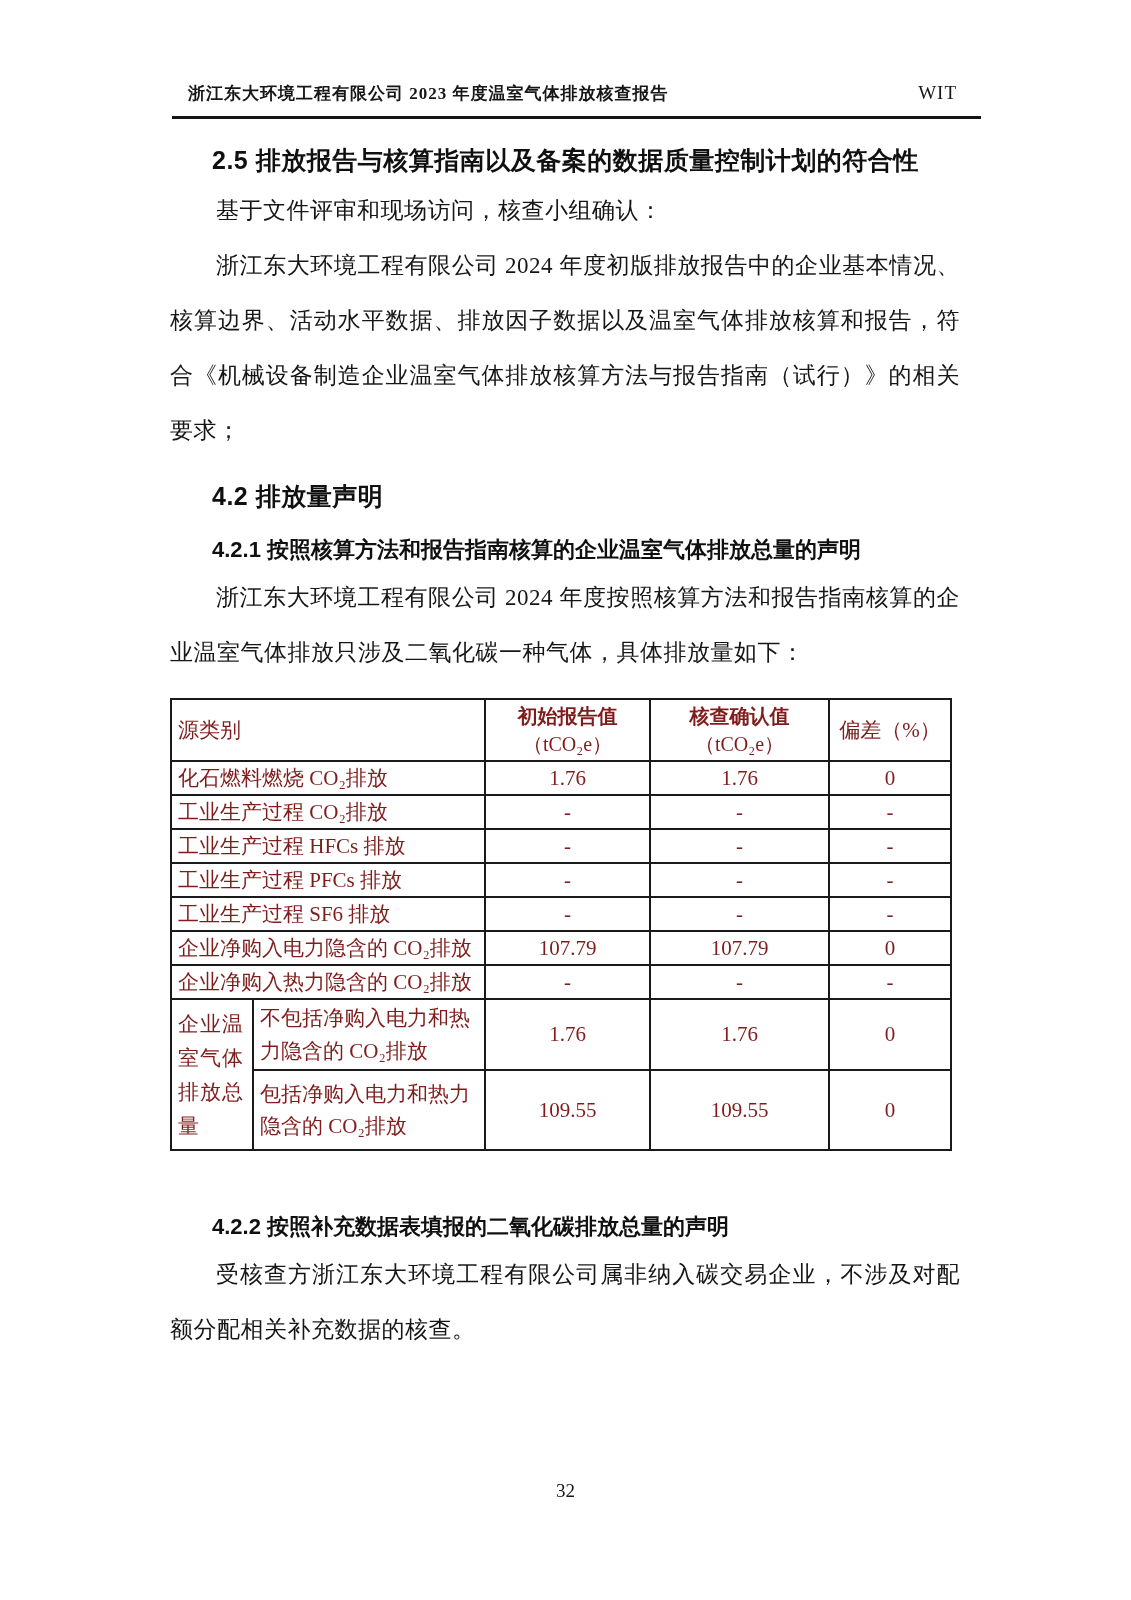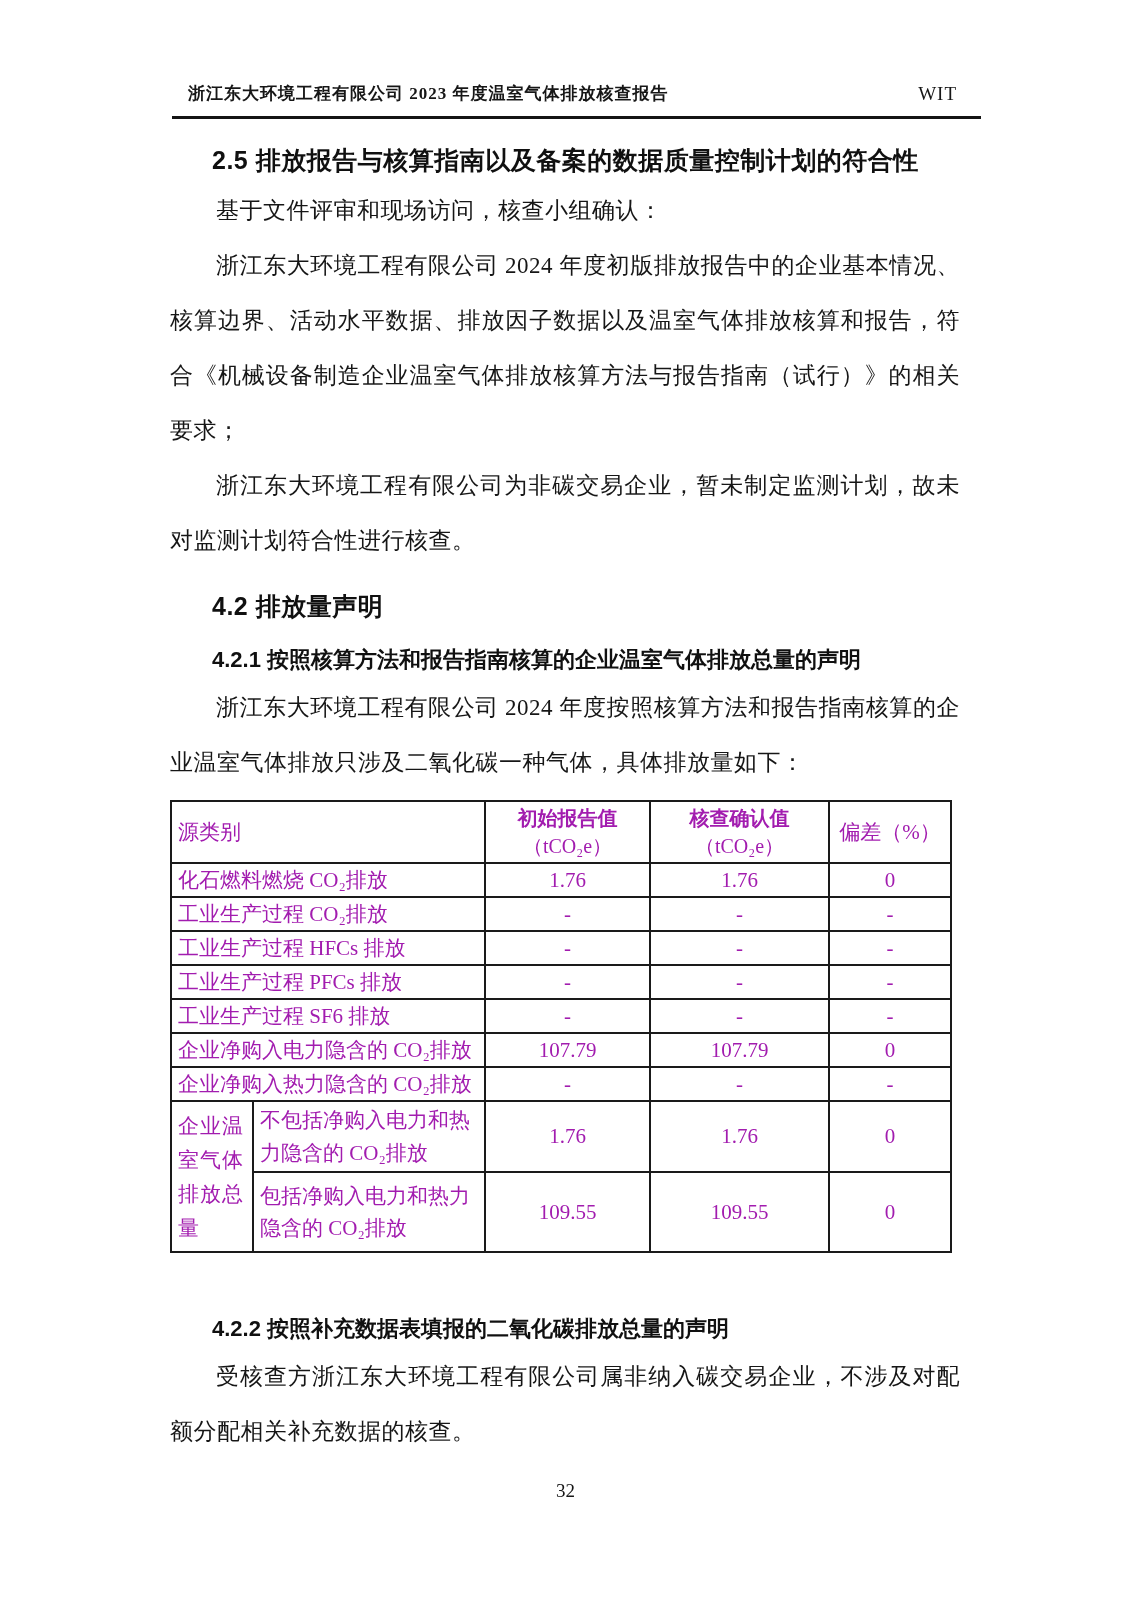--- a/index.html
+++ b/index.html
@@ -10,21 +10,21 @@
     height: 1600px;
     background: #ffffff;
     color: #161616;
     font-family: "Liberation Serif", "DejaVu Serif", serif;
     overflow: hidden;
   }
   
   .header-row {
     position: absolute;
     left: 172px; top: 82px; width: 809px;
-    display: flex; justify-content: space-between; align-items: flex-end;
+    display: flex; justify-content: space-between; align-items: flex-start;
   }
   .header-title {
     font-size: 17px; font-weight: 600; letter-spacing: 1px;
     padding-left: 16px;
   }
   .header-logo {
     font-size: 19px; font-weight: 400; letter-spacing: 1px;
     padding-right: 24px;
   }
   .header-rule {
@@ -52,22 +52,22 @@
   }
   .para {
     font-size: 23px; line-height: 55px;
     text-align: justify; text-indent: 2em;
     margin-top: 8px; letter-spacing: 0.5px;
   }
   .para.tight { margin-top: 0; }
   
   .emis-table {
     border-collapse: collapse; table-layout: fixed;
-    width: 780px; margin-top: 10px;
-    font-size: 21px; color: #a21caf; padding-left: 8px;
+    width: 780px; margin-top: 18px;
+    font-size: 21px; color: #7f1d1d; padding-left: 8px;
   }
   .emis-table td { border: 2px solid #1a1a1a; vertical-align: middle; padding: 2px 6px; }
   .c-label { text-align: left; padding-left: 10px; }
   .c-val { text-align: center; }
   .hdr-cell { text-align: center; }
   .hdr-name {
     display: block;
     font-family: Liberation Mono, monospace;
     font-weight: 700; font-size: 20px; line-height: 1.35;
   }
@@ -94,21 +94,20 @@
     <span class="header-logo">WIT</span>
   </div>
   <div class="header-rule"></div>
 
   <div class="content">
 
 
     <div class="h2">2.5 排放报告与核算指南以及备案的数据质量控制计划的符合性</div>
     <p class="para">基于文件评审和现场访问，核查小组确认：</p>
     <p class="para tight">浙江东大环境工程有限公司 2024 年度初版排放报告中的企业基本情况、核算边界、活动水平数据、排放因子数据以及温室气体排放核算和报告，符合《机械设备制造企业温室气体排放核算方法与报告指南（试行）》的相关要求；</p>
-    <p class="para tight">浙江东大环境工程有限公司为非碳交易企业，暂未制定监测计划，故未对监测计划符合性进行核查。</p>
 
     <div class="h2">4.2 排放量声明</div>
     <div class="h3">4.2.1 按照核算方法和报告指南核算的企业温室气体排放总量的声明</div>
     <p class="para">浙江东大环境工程有限公司 2024 年度按照核算方法和报告指南核算的企业温室气体排放只涉及二氧化碳一种气体，具体排放量如下：</p>
 
     <table class="emis-table">
       <colgroup>
         <col style="width:82px">
           <col style="width:232px">
           <col style="width:165px">

